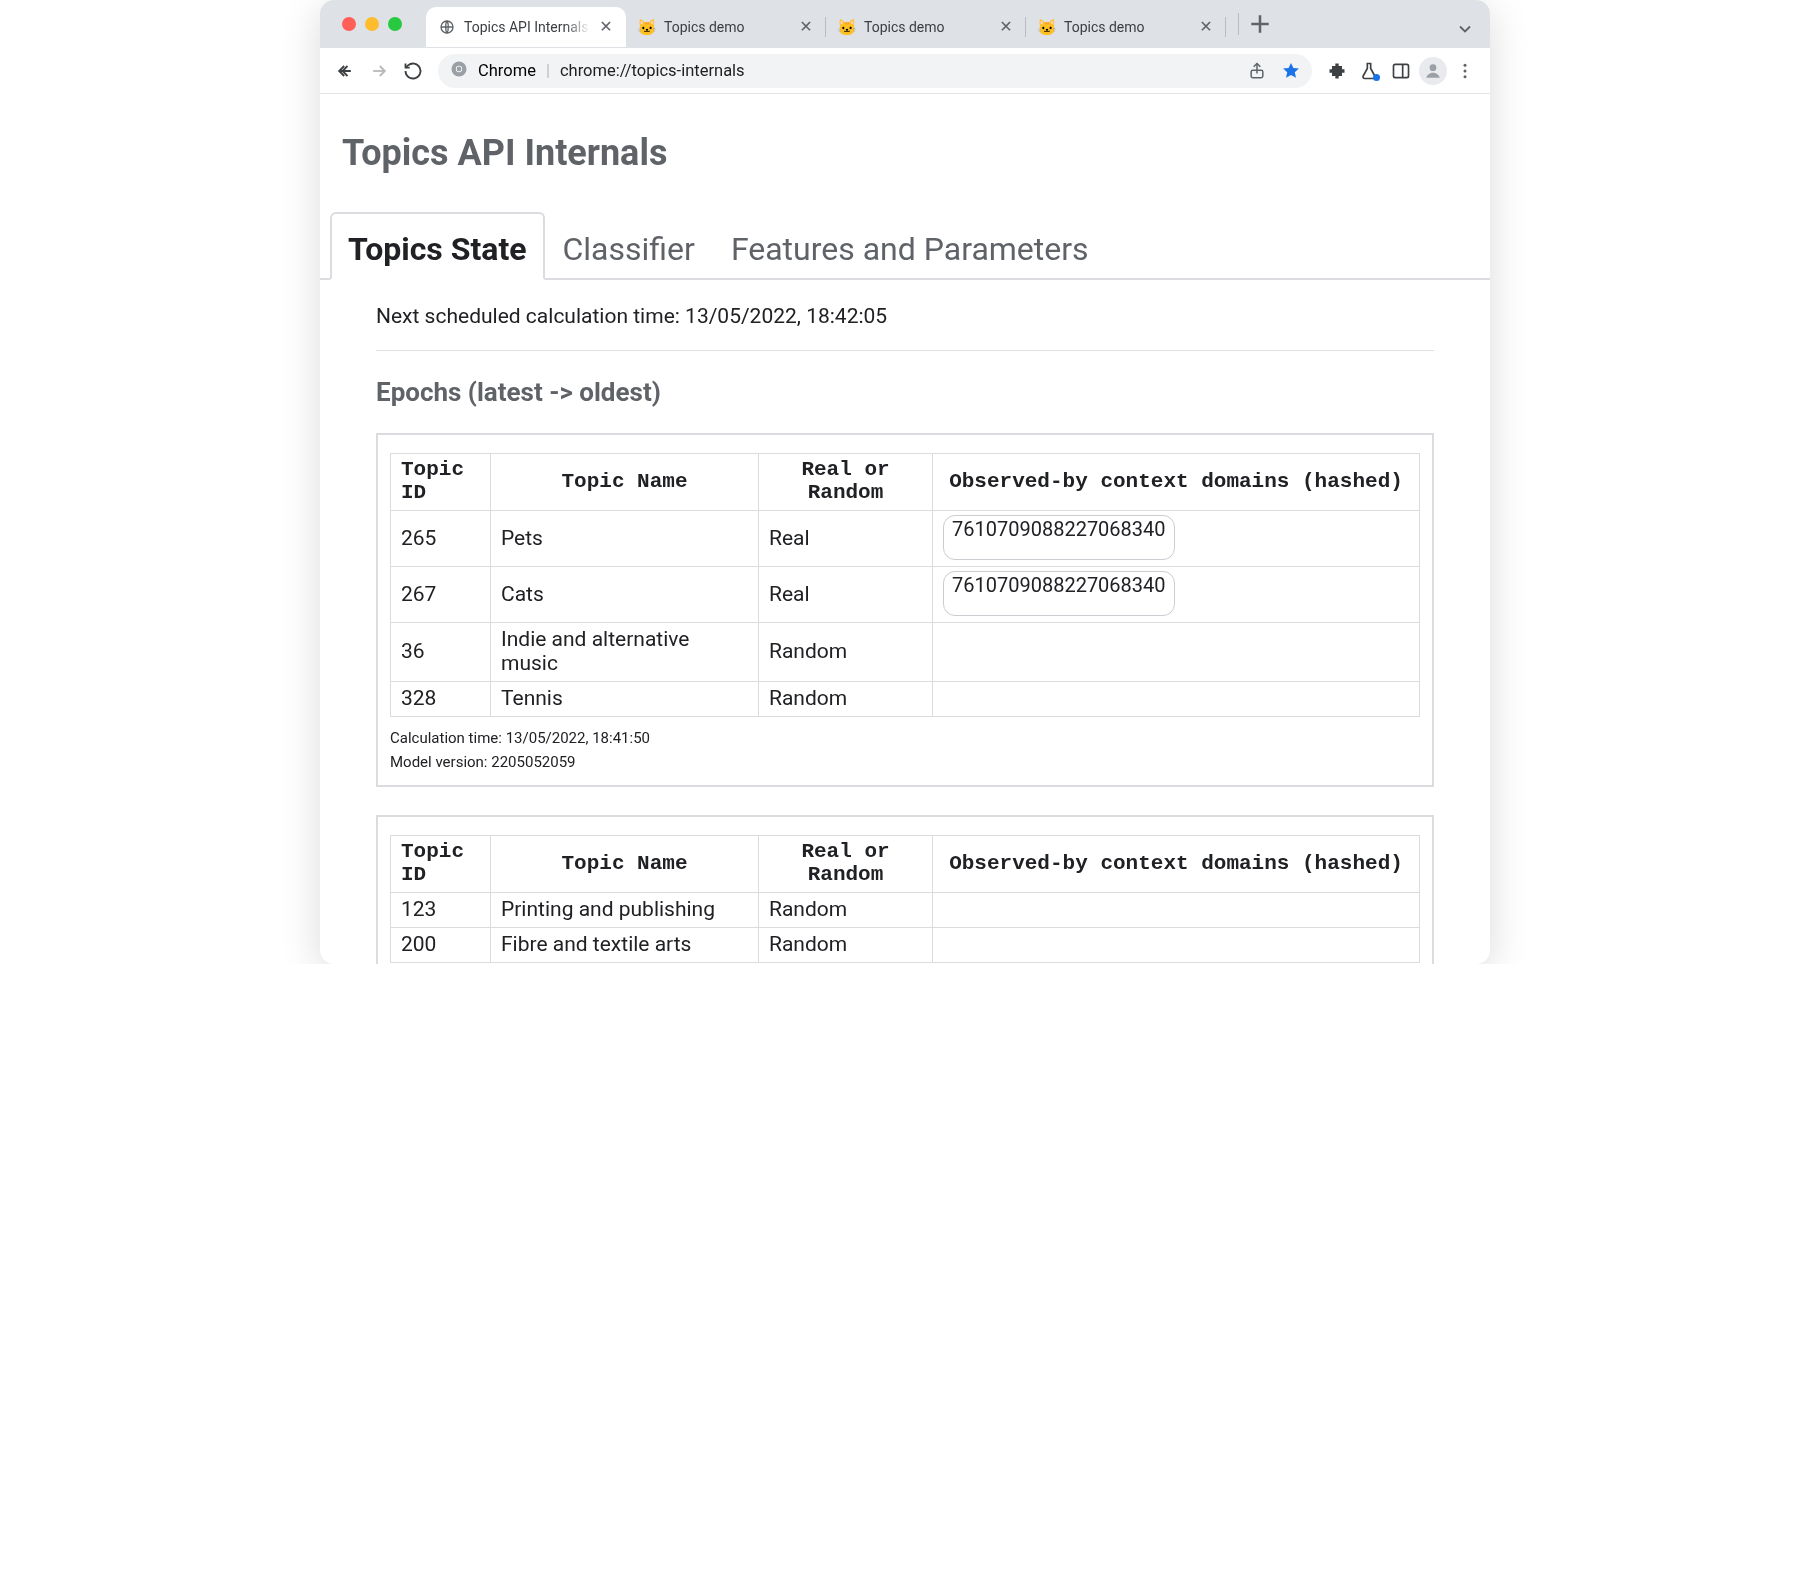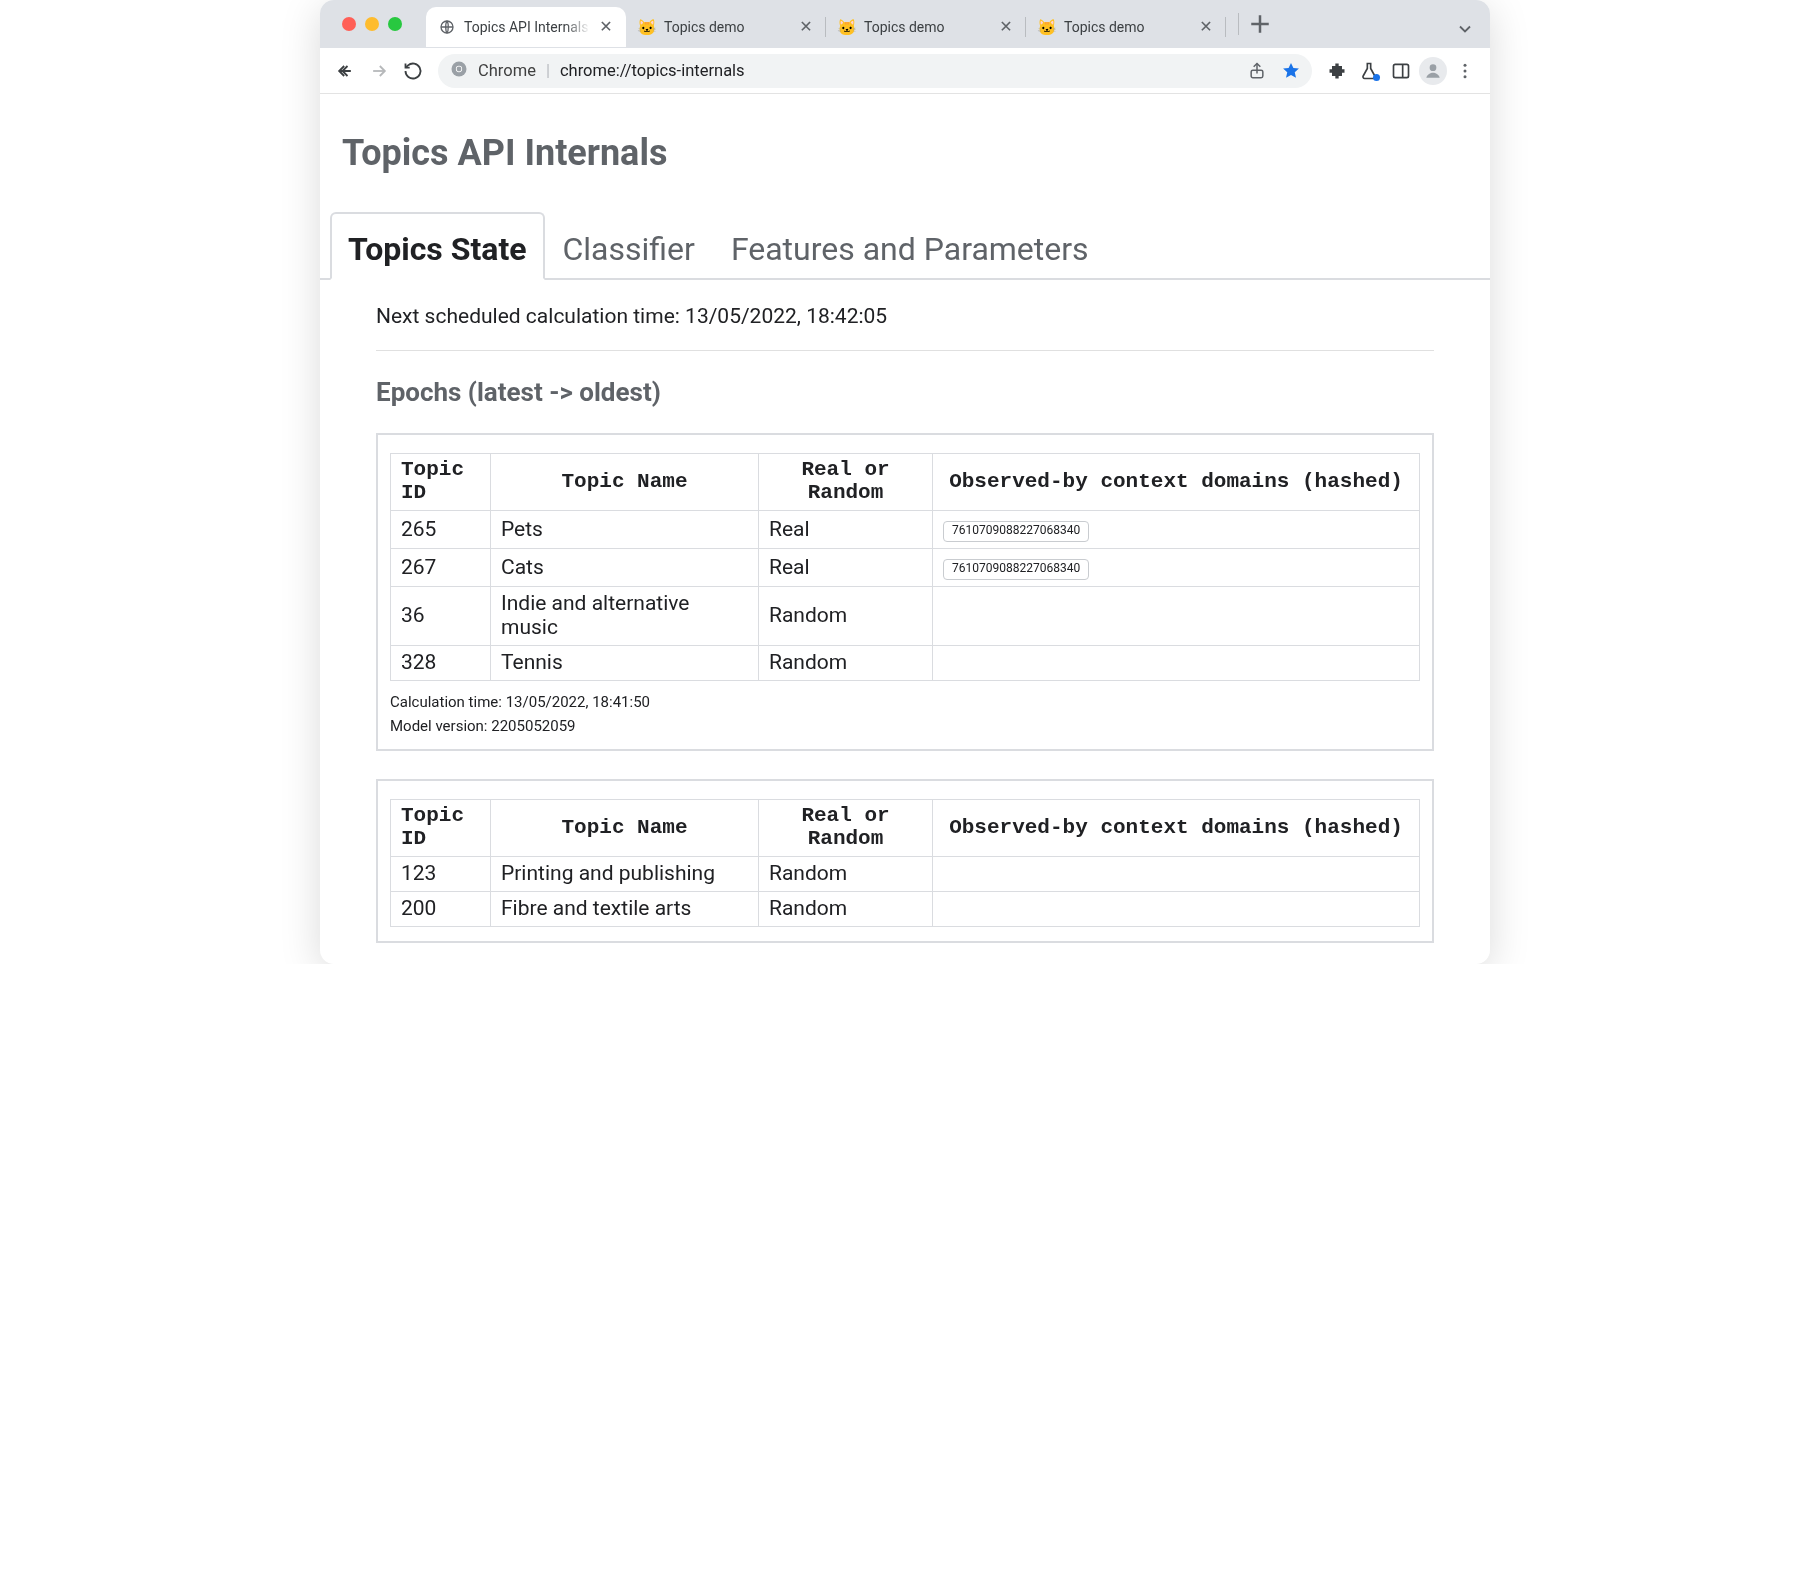--- a/index.html
+++ b/index.html
@@ -132,21 +132,21 @@
     border-radius:17px;
     display:flex;
     align-items:center;
     padding: 0 6px 0 12px;
     gap:10px;
     margin: 0 6px;
     color:#5f6368;
     font-size: 16.5px;
   }
   .address-bar .chrome-icon svg { width:18px; height:18px; }
-  .addr-prefix { color:#404040;text-align:right; }
+  .addr-prefix { color:#000000;text-align:right; }
   .addr-sep { color:#b9bcc0; }
   .addr-url { color:#202124; }
   .addr-right {
     display:flex; align-items:center; gap:4px;
   }
   .star-filled { color:#1a73e8; }
   .toolbar-right {
     display:flex;
     align-items:center;
     gap:2px;
@@ -222,23 +222,23 @@
     border: 1px solid #dadce0;
     padding: 4px 10px 6px 10px;
     text-align:left;
     vertical-align: middle;
   }
   table.epoch th { font-weight:700; text-align:center;font-family:Liberation Mono, monospace; }
   table.epoch th:first-child { text-align:left; }
   .hash-chip {
     display:inline-block;
     border:1px solid #c9ccd0;
-    border-radius:4px;
-    padding: 1px 8px 4px 8px;
-    font-size: 12px;
+    border-radius:12px;
+    padding: 1px 8px 18px 8px;
+    font-size: 20px;
     background:#fff;
   }
   .meta-line { font-size:15px; margin-top: 6px; }
   .col-id { width: 100px; }
   .col-name { width: 268px; }
   .col-rr { width: 174px; }
 </style>
 </head>
 <body>
 

